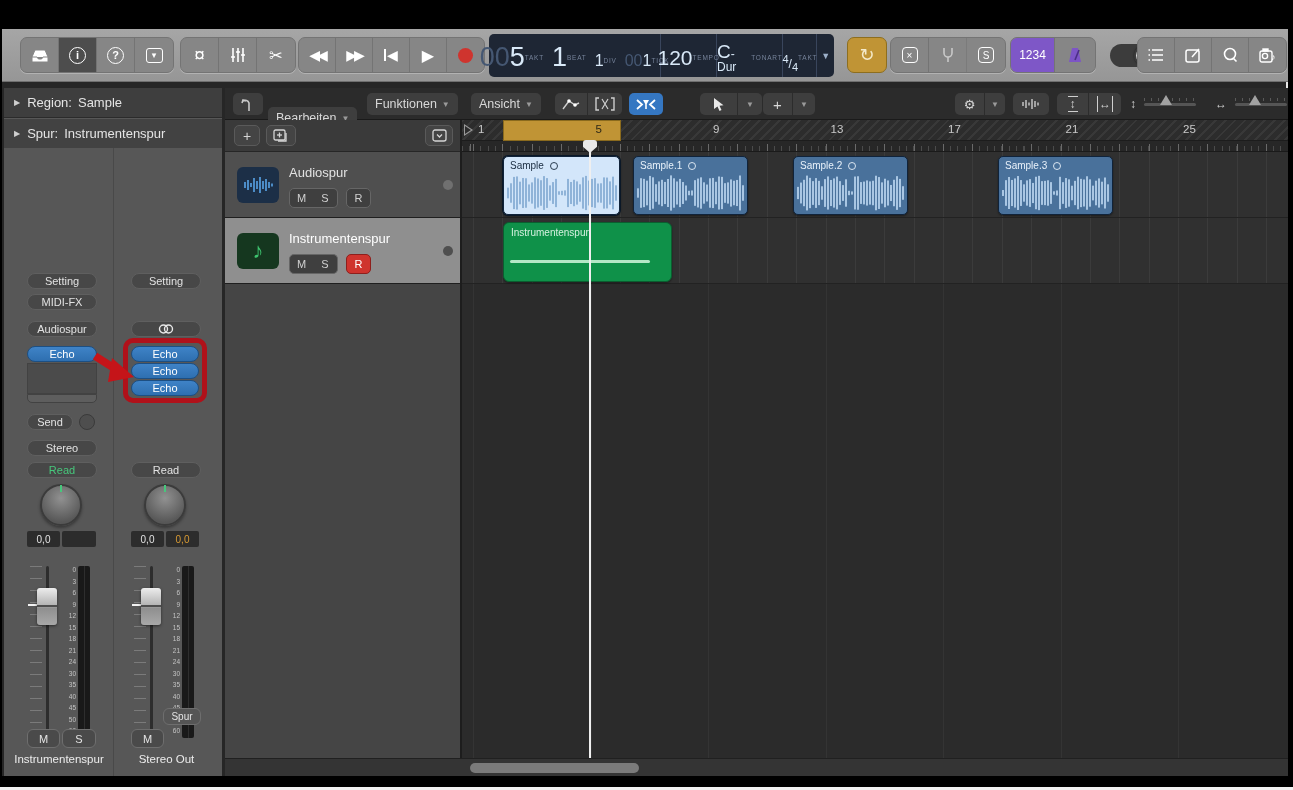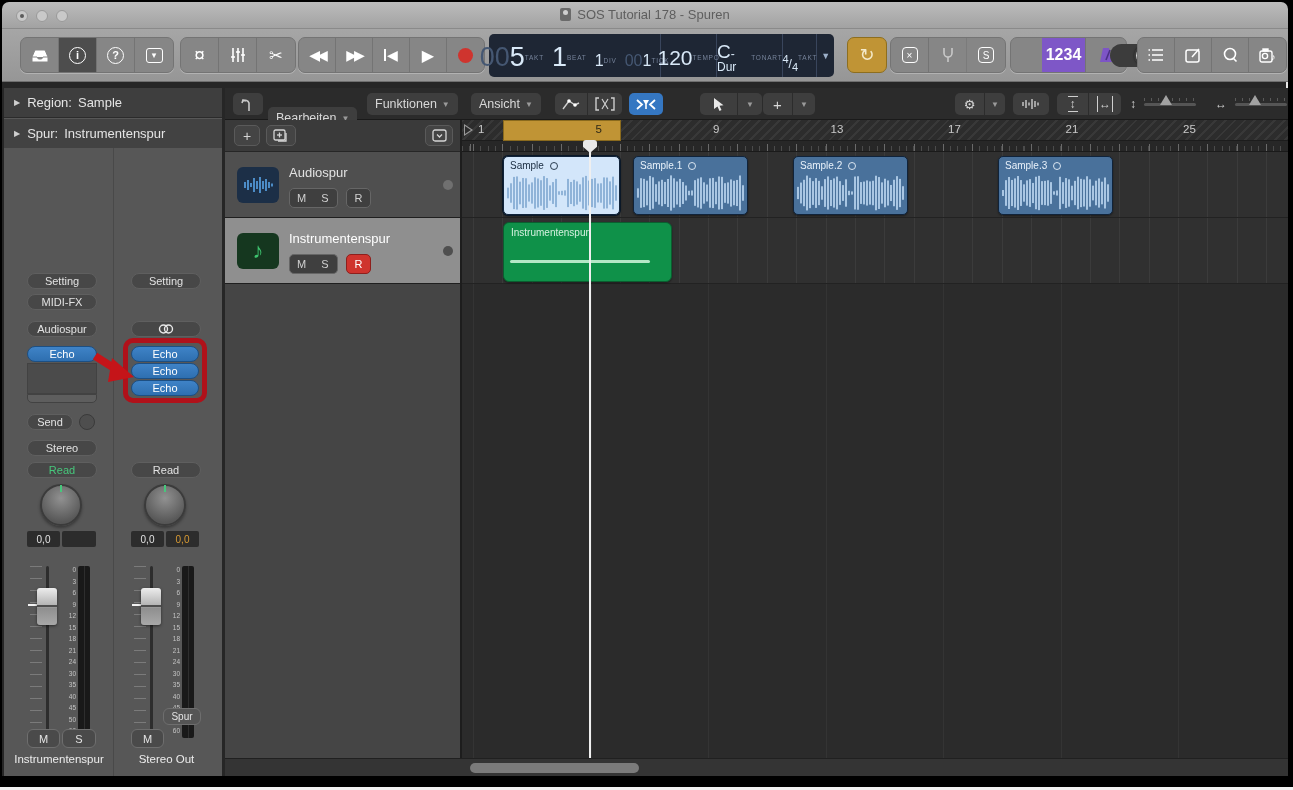--- a/index.html
+++ b/index.html
@@ -137,28 +137,20 @@
   .scrollrow { position:absolute; left:225px; top:758px; width:1063px; height:18px; background:#343434; border-top:1px solid #202020; }
   .scrollthumb { position:absolute; left:245px; top:4px; width:169px; height:10px; border-radius:5px; background:#7b7b7b; }
   .bottom-white { position:absolute; left:0; bottom:0; width:100%; height:3px; background:#f2f2f2; }
   svg { display:block; }
 </style>
 </head>
 <body>
 
 <div id="canvas">
 
-  <div class="titlebar">
-    <div class="traffic">
-      <span class="dot"></span>
-      <span></span>
-      <span></span>
-    </div>
-    <div class="wintitle"><span class="doc-ico"></span><span>SOS Tutorial 178 - Spuren</span></div>
-  </div>
 
   <div class="toolbar">
     <div class="seg" style="left:18px;">
       <div class="tbtn">
         <svg width="18" height="15" viewBox="0 0 18 15">
             <path d="M1 9 L4 2 h10 l3 7 v5 H1 Z M1 9 h5 l1.4 2 h3.2 L12 9 h5" fill="#fff" stroke="#868686" stroke-width="1"></path>
           </svg>
       </div>
       <div class="tbtn on">
           <span class="circ">i</span>
@@ -245,21 +237,21 @@
         <svg width="12" height="16" viewBox="0 0 12 16" stroke="#fff" stroke-width="1.6" fill="none">
             <path d="M2 1 v5 a4 4 0 0 0 8 0 V1"></path>
             <line x1="6" y1="10" x2="6" y2="15"></line>
           </svg>
       </div>
       <div class="tbtn">
           <span class="boxx">S</span>
         </div>
     </div>
     <div class="seg" style="left:1008px;">
-      <div class="tbtn purple" style="width:44px;font-size:16px;font-weight:bold;margin-left:31px;">1234</div>
+      <div class="tbtn purple" style="width:44px;font-size:12px;font-weight:normal;">1234</div>
       <div class="tbtn" style="width:40px;">
         <svg width="16" height="16" viewBox="0 0 16 16">
             <path d="M5 1 h6 l3 14 H2 Z" fill="#7d55c6"></path>
             <line x1="8" y1="13" x2="12" y2="3" stroke="#4b2f85" stroke-width="1.6"></line>
           </svg>
       </div>
     </div>
     <div class="toggle">
         <div class="knob"></div>
       </div>

